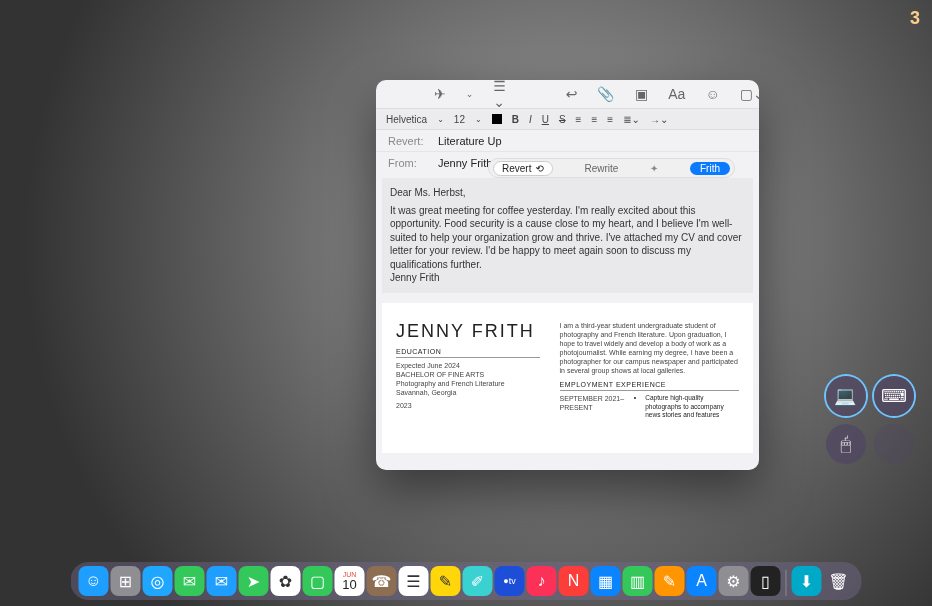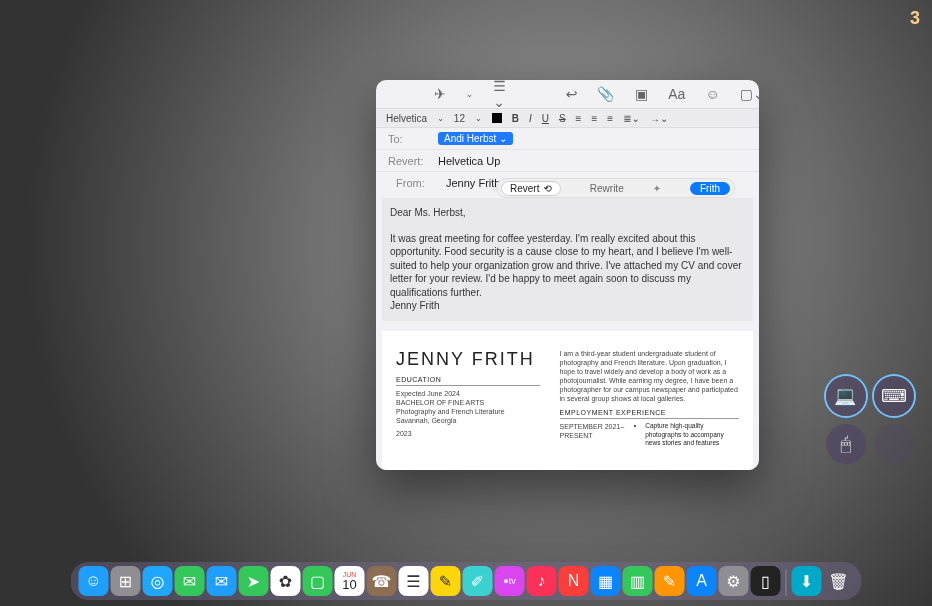--- a/index.html
+++ b/index.html
@@ -234,43 +234,39 @@
     <i>I</i>
     <u>U</u>
     <s>S</s>
     <span>≡</span>
     <span>≡</span>
     <span>≡</span>
     <span>≣⌄</span>
     <span>→⌄</span>
   </div>
   <div class="hdr-row">
-    <span class="lbl">To:</span>
-    <span class="recipient-pill"><span>Andi Herbst</span> ⌄</span>
-  </div>
-  <div class="hdr-row">
     <span class="lbl">Revert:</span>
-    <span>Helvetica Up</span>
-  </div>
-  <div class="hdr-row" style="border-bottom:none; position:relative;margin-left:8px;">
+    <span>Literature Up</span>
+  </div>
+  <div class="hdr-row" style="border-bottom:none; position:relative;">
     <span class="lbl">From:</span>
     <span>Jenny Frith</span>
     <div class="rewrite-bar" style="position:absolute; left:100px; right:12px; top:2px;">
       <span class="revert">
           <span>Revert</span> 
           <span>⟲</span>
         </span>
       <span class="mid">Rewrite</span>
       <span style="color:#888;">✦</span>
       <span class="done">Frith</span>
     </div>
   </div>
   <div class="body-area">
     <div>Dear Ms. Herbst,</div>
-    <div style="margin-top:12px;">It was great meeting for coffee yesterday. I'm really excited about this opportunity. Food security is a cause close to my heart, and I believe I'm well-suited to help your organization grow and thrive. I've attached my CV and cover letter for your review. I'd be happy to meet again soon to discuss my qualifications further.</div>
+    <div style="margin-top:4px;">It was great meeting for coffee yesterday. I'm really excited about this opportunity. Food security is a cause close to my heart, and I believe I'm well-suited to help your organization grow and thrive. I've attached my CV and cover letter for your review. I'd be happy to meet again soon to discuss my qualifications further.</div>
     <div>Jenny Frith</div>
   </div>
   <div class="attachment">
     <div class="cols">
       <div class="col" style="flex:0.8;">
         <div class="name">JENNY FRITH</div>
         <div class="sect-hdr">EDUCATION</div>
         <div class="txt">Expected June 2024</div>
         <div class="txt">BACHELOR OF FINE ARTS</div>
         <div class="txt">Photography and French Literature</div>
@@ -307,21 +303,21 @@
       <div class="app" style="background: rgb(255, 255, 255); color: rgb(51, 51, 51);">✿</div>
       <div class="app" style="background: rgb(52, 199, 89); color: rgb(255, 255, 255);">▢</div>
       <div class="app cal-icon" style="background: rgb(255, 255, 255);">
         <div>JUN</div>
         <div class="d">10</div>
       </div>
       <div class="app" style="background: rgb(142, 110, 83); color: rgb(255, 255, 255);">☎</div>
       <div class="app" style="background: rgb(255, 255, 255); color: rgb(51, 51, 51);">☰</div>
       <div class="app" style="background: rgb(255, 214, 10); color: rgb(51, 51, 51);">✎</div>
       <div class="app" style="background: rgb(58, 209, 209); color: rgb(255, 255, 255);">✐</div>
-      <div class="app" style="background: #d946ef; color: rgb(255, 255, 255); font-size: 9px;">●tv</div>
+      <div class="app" style="background: #1d4ed8; color: rgb(255, 255, 255); font-size: 9px;">●tv</div>
       <div class="app" style="background: rgb(252, 49, 88); color: rgb(255, 255, 255);">♪</div>
       <div class="app" style="background: rgb(252, 61, 57); color: rgb(255, 255, 255);">N</div>
       <div class="app" style="background: rgb(10, 132, 255); color: rgb(255, 255, 255);">▦</div>
       <div class="app" style="background: rgb(52, 199, 89); color: rgb(255, 255, 255);">▥</div>
       <div class="app" style="background: rgb(255, 149, 0); color: rgb(255, 255, 255);">✎</div>
       <div class="app" style="background: rgb(10, 132, 255); color: rgb(255, 255, 255);">A</div>
       <div class="app" style="background: rgb(142, 142, 147); color: rgb(255, 255, 255);">⚙</div>
       <div class="app" style="background: rgb(34, 34, 34); color: rgb(255, 255, 255);">▯</div>
     </div>
   <div class="sep"></div>

